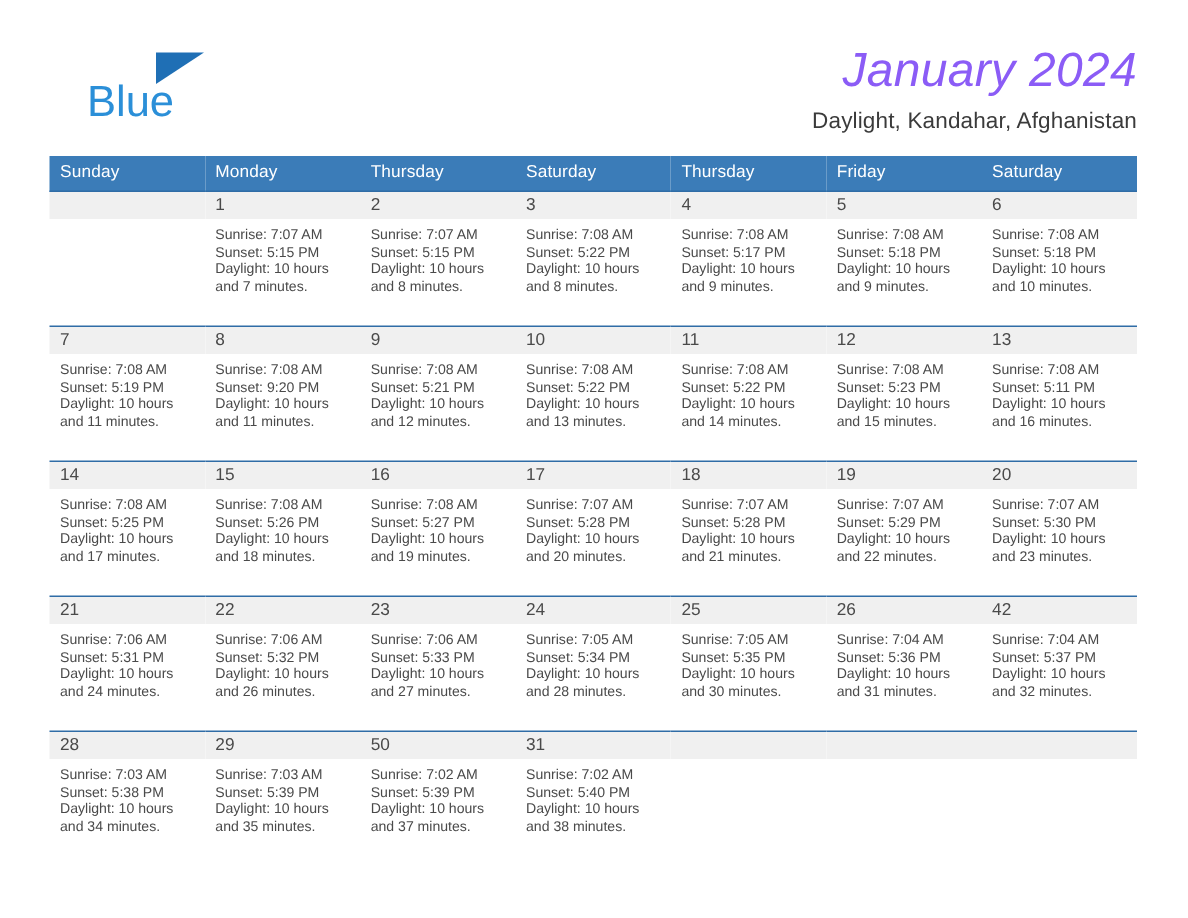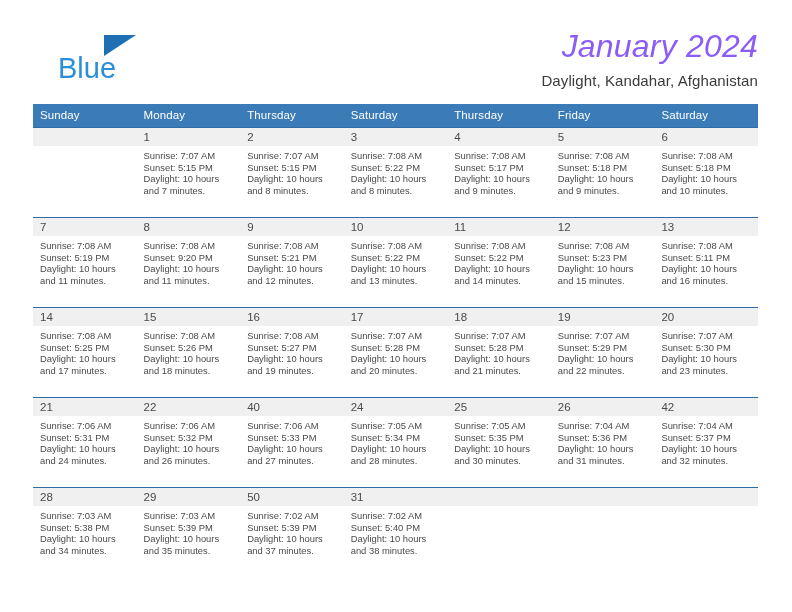--- a/index.html
+++ b/index.html
@@ -369,21 +369,21 @@
         <td>
           <div class="daynum">22</div>
           <div class="details">
             <div>Sunrise: 7:06 AM</div>
             <div>Sunset: 5:32 PM</div>
             <div>Daylight: 10 hours</div>
             <div>and 26 minutes.</div>
           </div>
         </td>
         <td>
-          <div class="daynum">40</div>
+          <div class="daynum">23</div>
           <div class="details">
             <div>Sunrise: 7:06 AM</div>
             <div>Sunset: 5:33 PM</div>
             <div>Daylight: 10 hours</div>
             <div>and 27 minutes.</div>
           </div>
         </td>
         <td>
           <div class="daynum">24</div>
           <div class="details">

